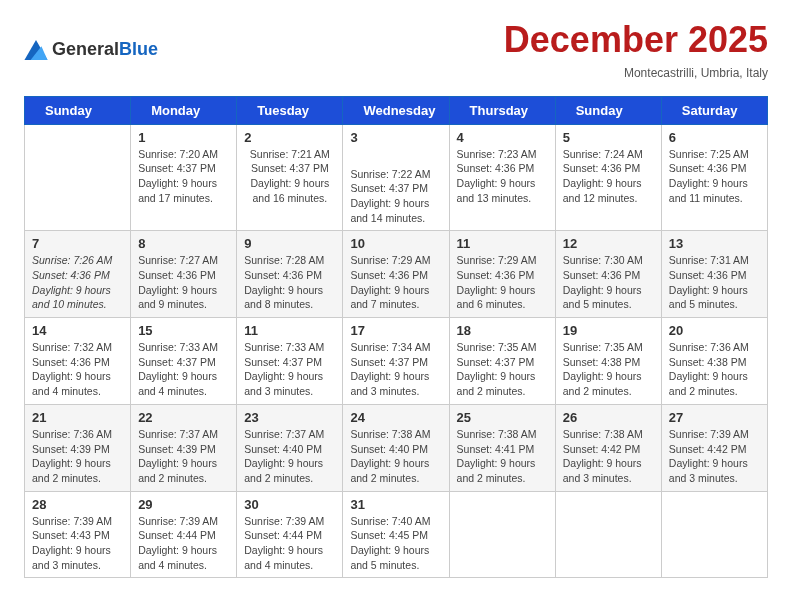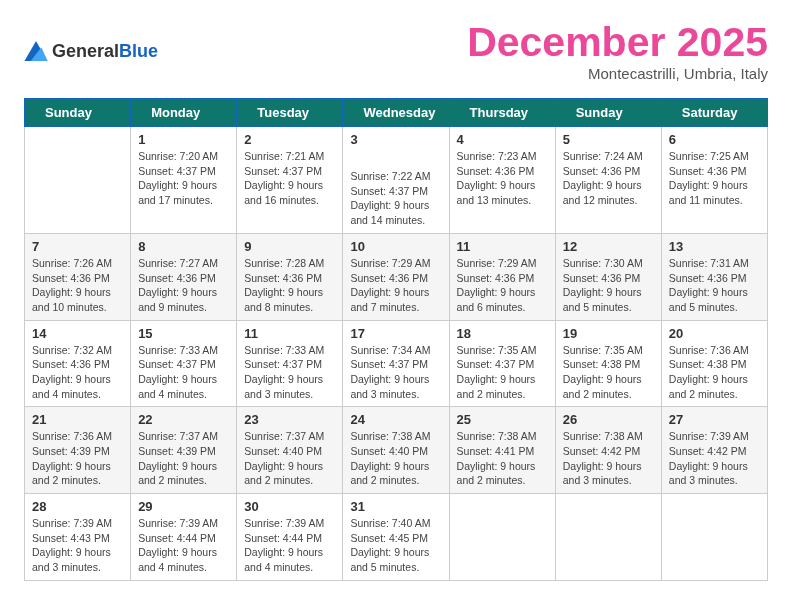--- a/index.html
+++ b/index.html
@@ -22,29 +22,29 @@
       gap: 4px;
     }
     .logo-icon {
       width: 24px;
       height: 20px;
     }
     .title-block {
       text-align: right;
     }
     .month-title {
-      font-size: 41px;
+      font-size: 36px;
       font-weight: bold;
-      color: #ec4899;
+      color: #b91c1c;
       line-height: 1.1;
     }
     .location {
-      font-size: 15px;
+      font-size: 12px;
       color: #555;
-      margin-top: 0;
+      margin-top: 6px;
     }
     .calendar {
       width: 100%;
       border-collapse: collapse;
       border: 1px solid #ccc;
     }
     .calendar th {
       background: #1565c0;
       color: #fff;
       font-size: 13px;
@@ -70,21 +70,21 @@
     .day-info {
       font-size: 10.5px;
       color: #444;
       line-height: 1.4;
     }
     .empty-cell {
       background: #f9f9f9;
     }
     tr:nth-child(odd) td { background: #fff; }
     tr:nth-child(even) td { background: #f5f5f5; }
-    .calendar thead tr th { background: #0f766e; padding-left: 20px; }
+    .calendar thead tr th { background: #1d4ed8; padding-left: 20px; }
   </style>
 </head>
 <body>
 
 <div class="header">
   <div class="logo">
     <svg class="logo-icon" viewBox="0 0 30 26" xmlns="http://www.w3.org/2000/svg">
       <polygon points="0,26 15,0 30,26" fill="#1565c0"></polygon>
       <polygon points="8,26 22,8 30,26" fill="#42a5f5"></polygon>
     </svg>
@@ -115,21 +115,21 @@
         <td class="empty-cell"></td>
         <td>
           <span class="day-number">1</span>
           <div class="day-info" style="white-space: pre-line;">Sunrise: 7:20 AM
 Sunset: 4:37 PM
 Daylight: 9 hours
 and 17 minutes.</div>
         </td>
         <td>
           <span class="day-number">2</span>
-          <div class="day-info" style="white-space: pre-line;">Sunrise: 7:21 AM
+          <div class="day-info" style="white-space: pre-line; text-align: center;">Sunrise: 7:21 AM
 Sunset: 4:37 PM
 Daylight: 9 hours
 and 16 minutes.</div>
         </td>
         <td>
           <span class="day-number">3</span>
           <div class="day-info" style="white-space: pre-line; margin-top: 22px;">Sunrise: 7:22 AM
 Sunset: 4:37 PM
 Daylight: 9 hours
 and 14 minutes.</div>
@@ -152,21 +152,21 @@
           <span class="day-number">6</span>
           <div class="day-info" style="white-space: pre-line;">Sunrise: 7:25 AM
 Sunset: 4:36 PM
 Daylight: 9 hours
 and 11 minutes.</div>
         </td>
       </tr>
       <tr>
         <td>
           <span class="day-number">7</span>
-          <div class="day-info" style="white-space: pre-line;">Sunrise: 7:26 AM
+          <div class="day-info" style="white-space: pre-line; font-style: italic;">Sunrise: 7:26 AM
 Sunset: 4:36 PM
 Daylight: 9 hours
 and 10 minutes.</div>
         </td>
         <td>
           <span class="day-number">8</span>
           <div class="day-info" style="white-space: pre-line;">Sunrise: 7:27 AM
 Sunset: 4:36 PM
 Daylight: 9 hours
 and 9 minutes.</div>

